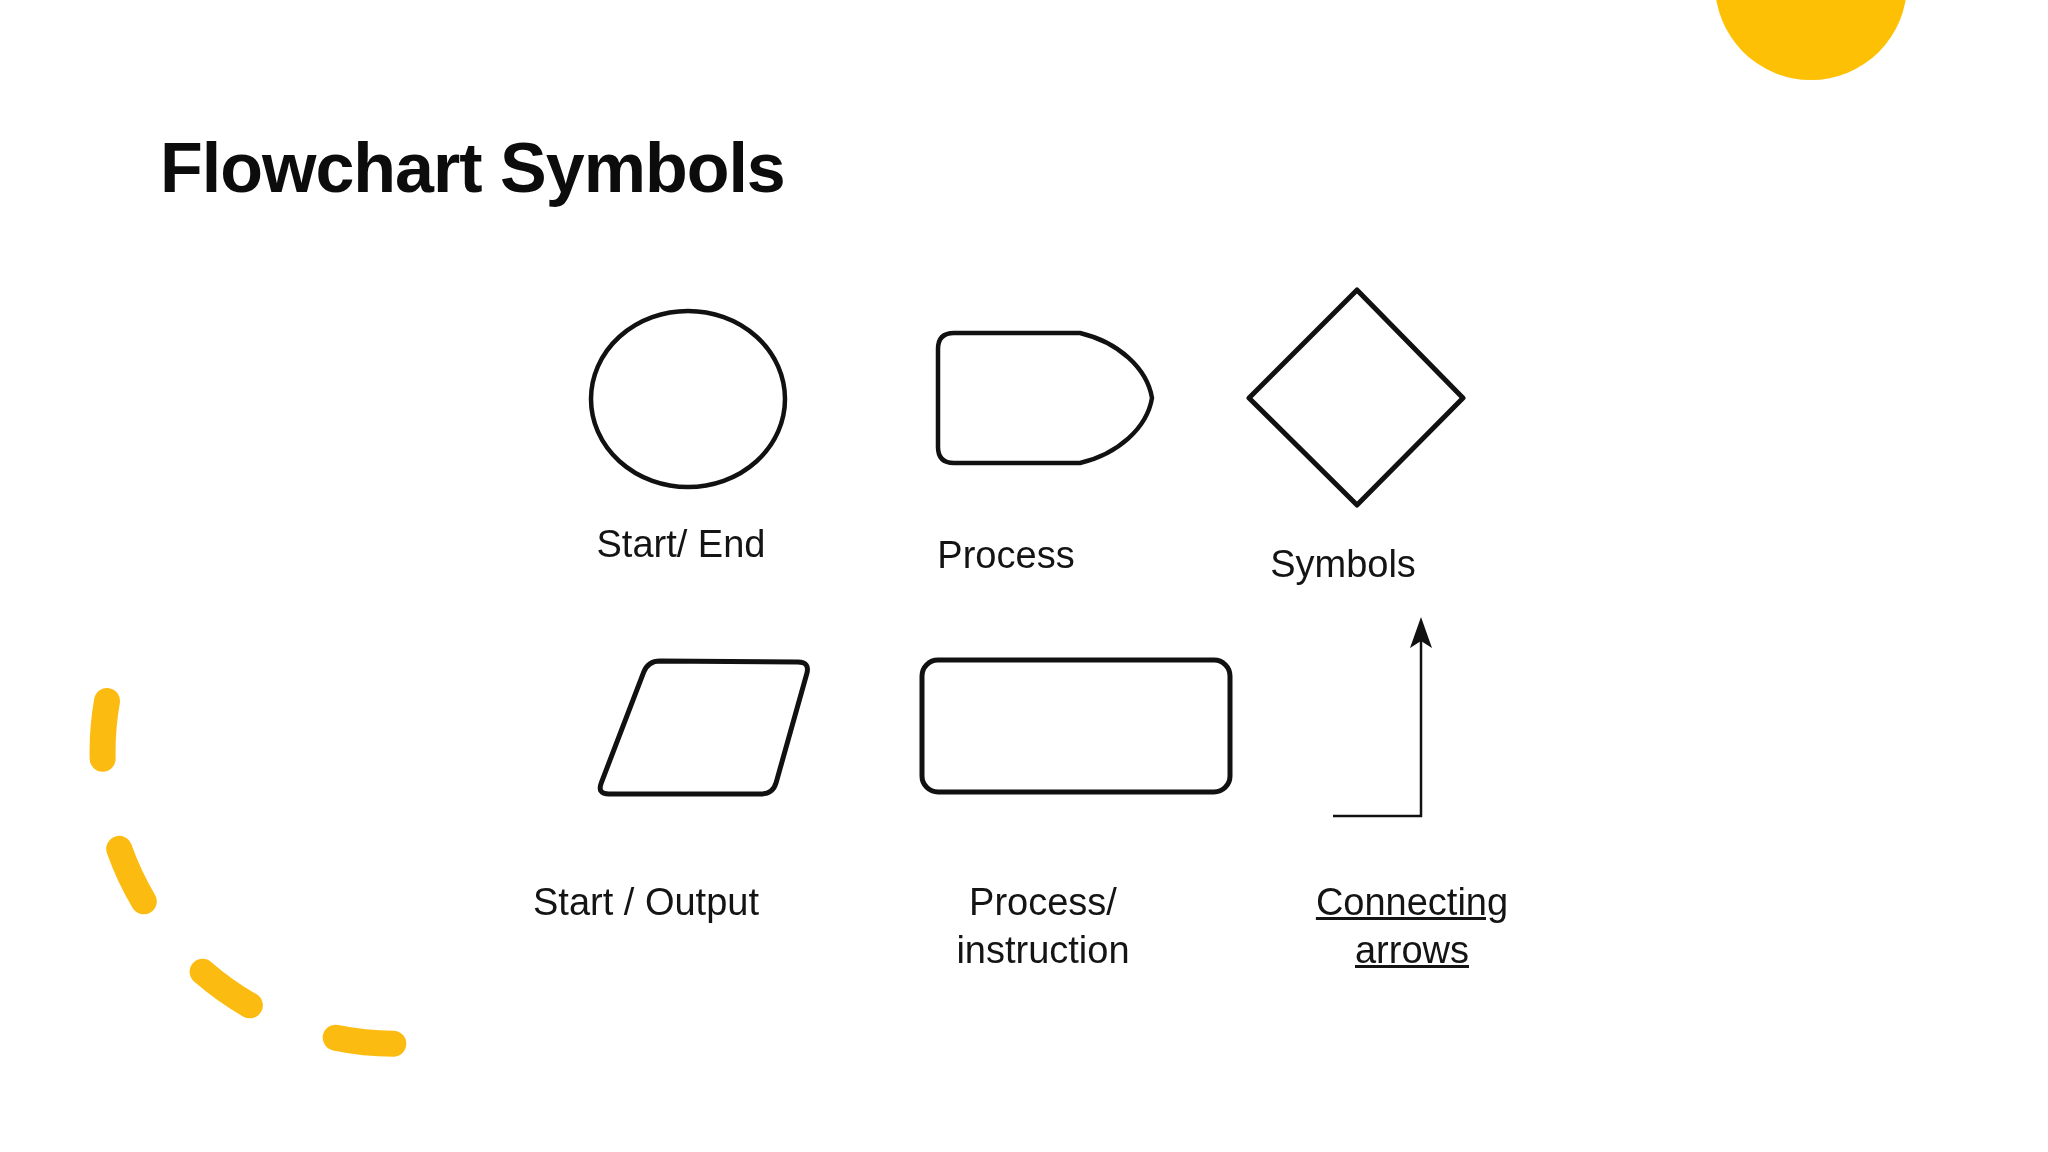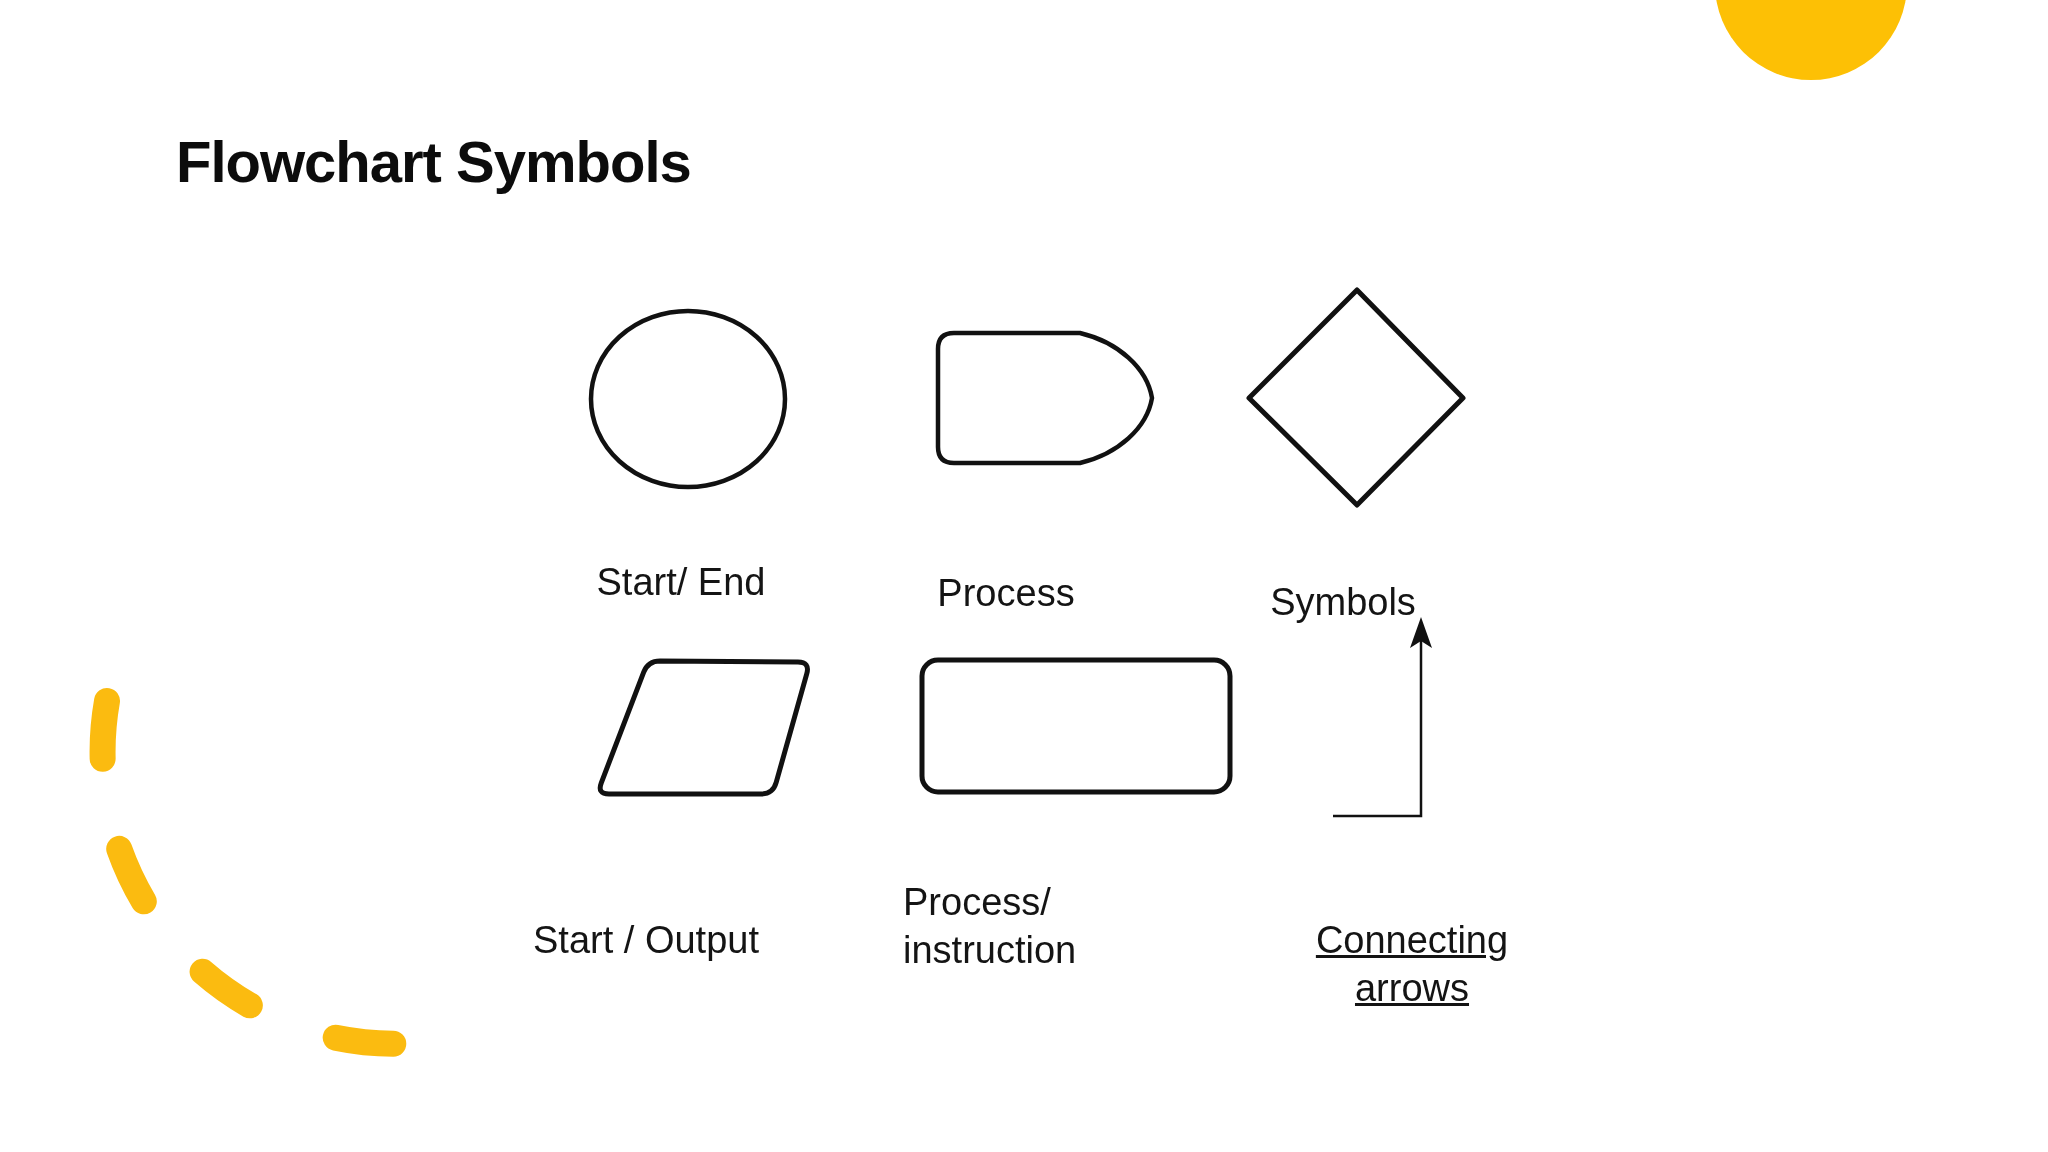--- a/index.html
+++ b/index.html
@@ -34,42 +34,42 @@
   .decor-circle { fill: var(--accent-circle, #FDC005); stroke: none; }
   .decor-dash {
     fill: none;
     stroke: var(--accent-dash, #FBBB10);
     stroke-width: 26;
     stroke-linecap: round;
     stroke-dasharray: 58 92;
   }
   .slide-title {
     position: absolute;
-    left: 176px;
+    left: 160px;
     top: 133px;
-    font-size: 58px;
+    font-size: 70px;
     font-weight: bold;
     letter-spacing: -1px;
     line-height: 1;
     color: #0c0c0c;
     white-space: nowrap;
   }
   .symbol-label {
     position: absolute;
     font-size: 38px;
     line-height: 1.25;
     color: var(--text, #141414);
     white-space: pre-line;
   }
-  .centered { text-align: center; margin-top: 38px; }
+  .centered { text-align: center; }
   #label-start-end        { left: 561px;  top: 521px; width: 240px; }
   #label-display          { left: 886px;  top: 532px; width: 240px; }
   #label-decision         { left: 1223px; top: 541px; width: 240px; }
   #label-input-output     { left: 526px;  top: 879px; width: 240px; }
-  #label-process          { left: 903px;  top: 879px; width: 280px; text-align: left; }
+  #label-process          { left: 903px;  top: 879px; width: 280px; text-align: center; }
   #label-connecting       { left: 1262px; top: 879px; width: 300px; text-decoration: underline; }
 </style>
 </head>
 <body>
 
 <div id="slide" style="--bg: #ffffff; --ink: #111111; --text: #141414; --accent-circle: #FDC005; --accent-dash: #FBBB10;">
 
   <svg id="shape-layer" viewBox="0 0 2048 1152" xmlns="http://www.w3.org/2000/svg">
 
     <circle class="decor-circle" cx="1811" cy="-16" r="96"></circle>

